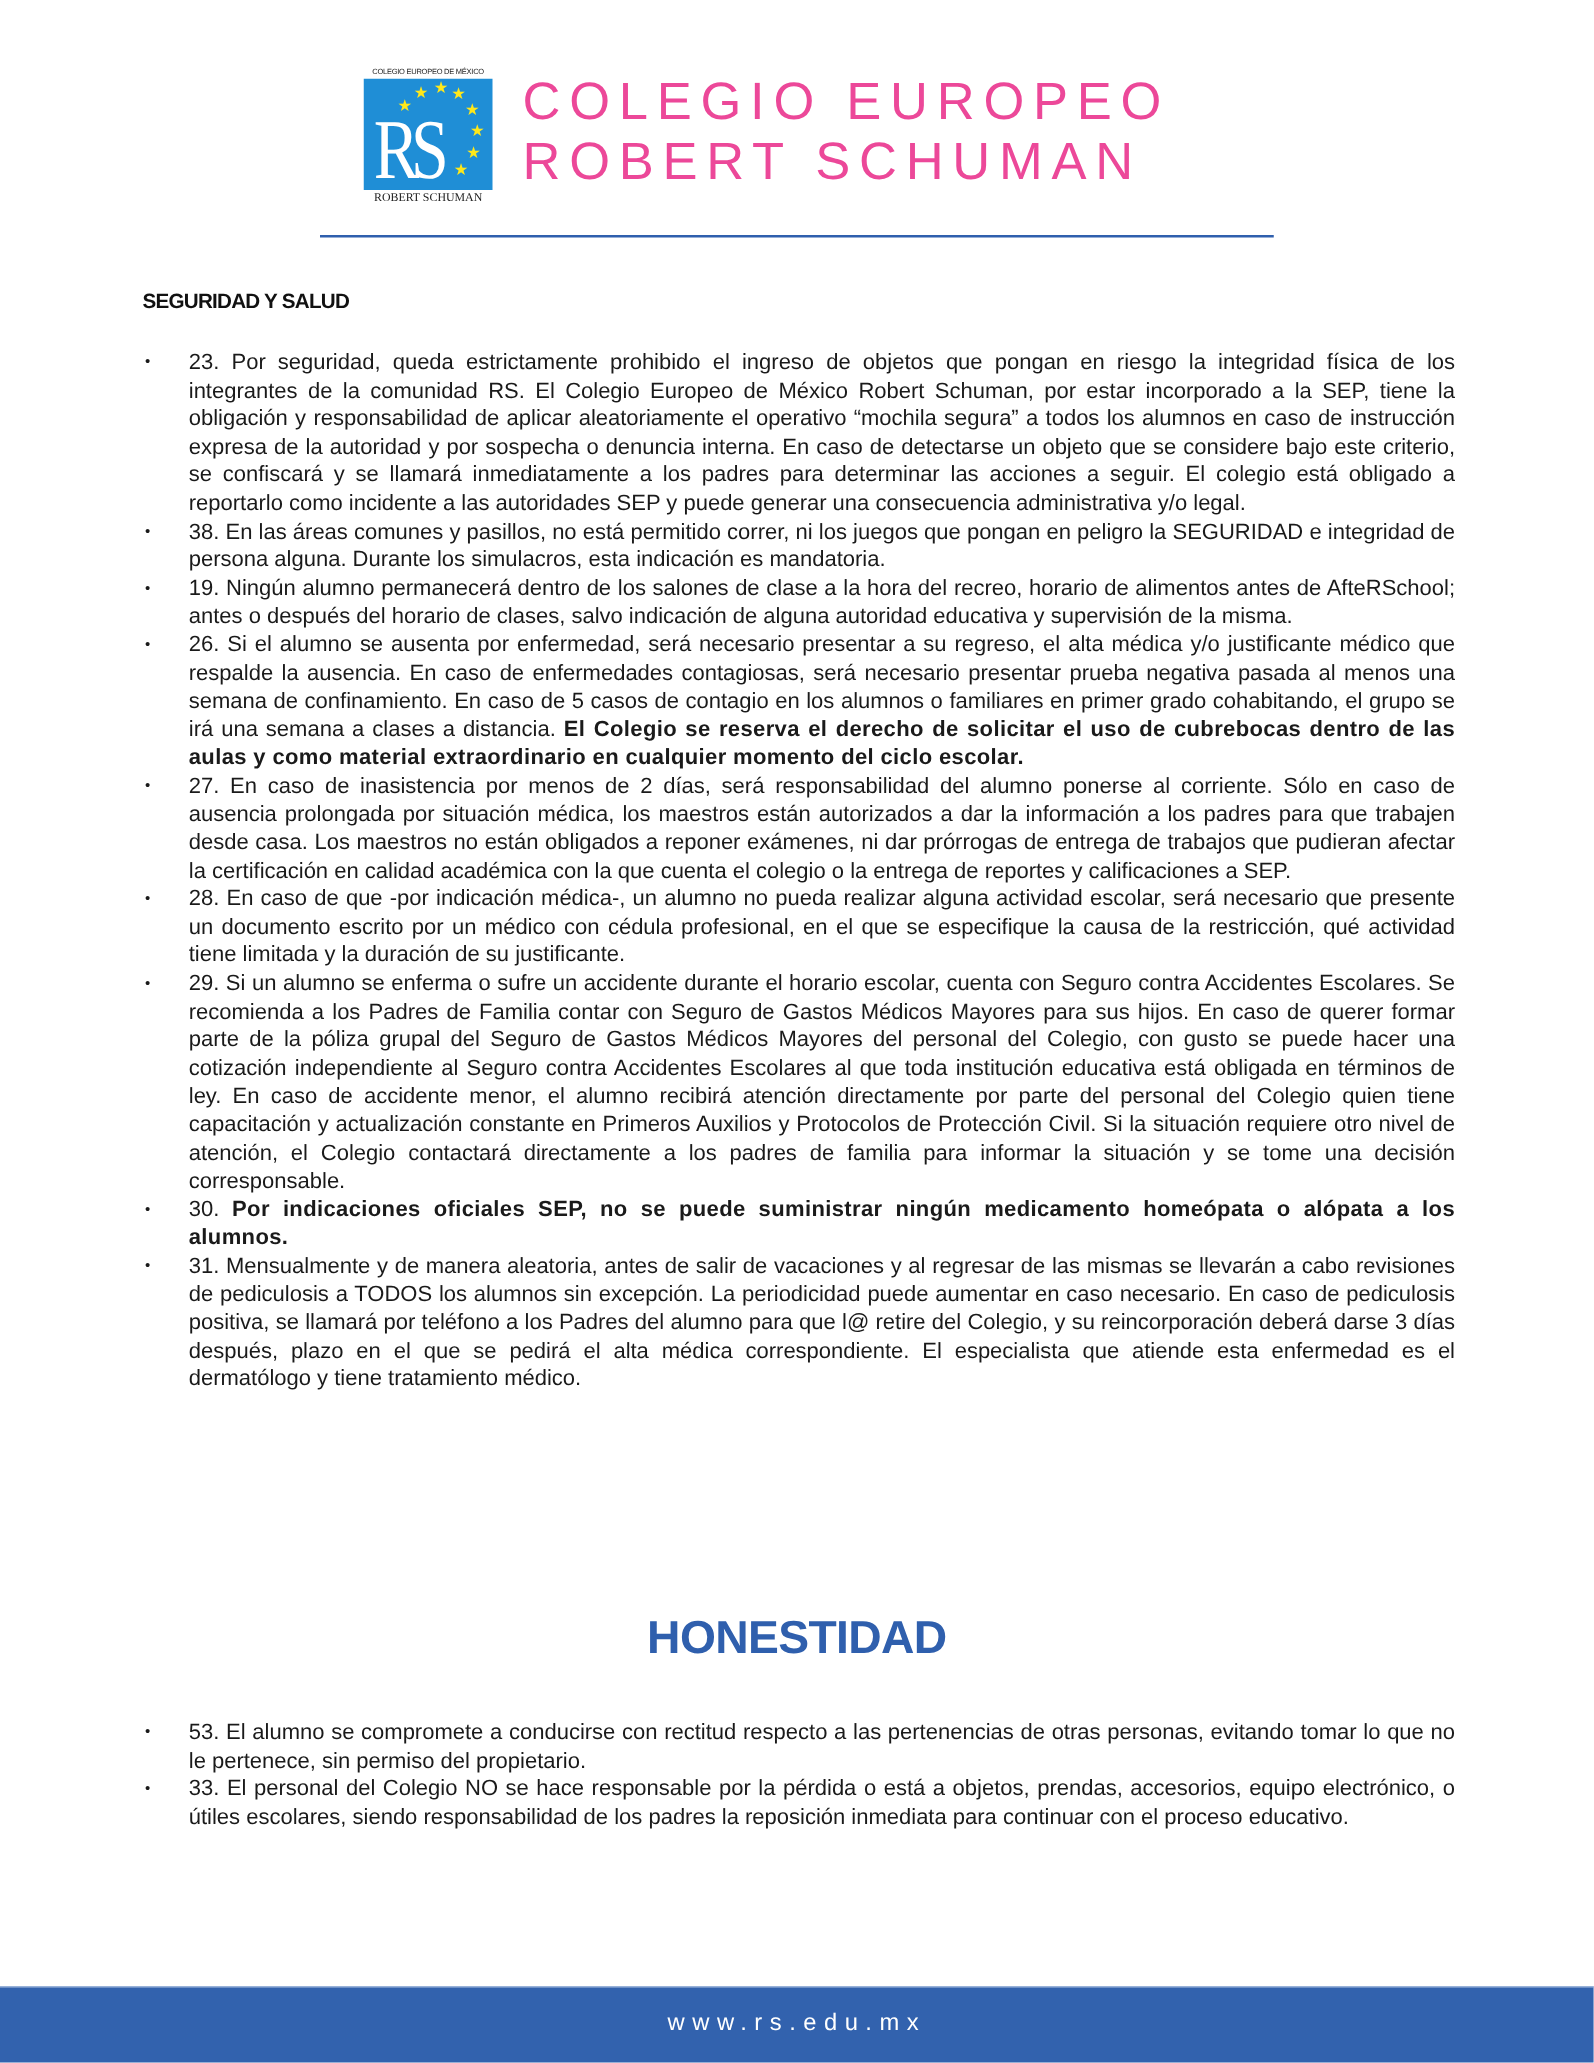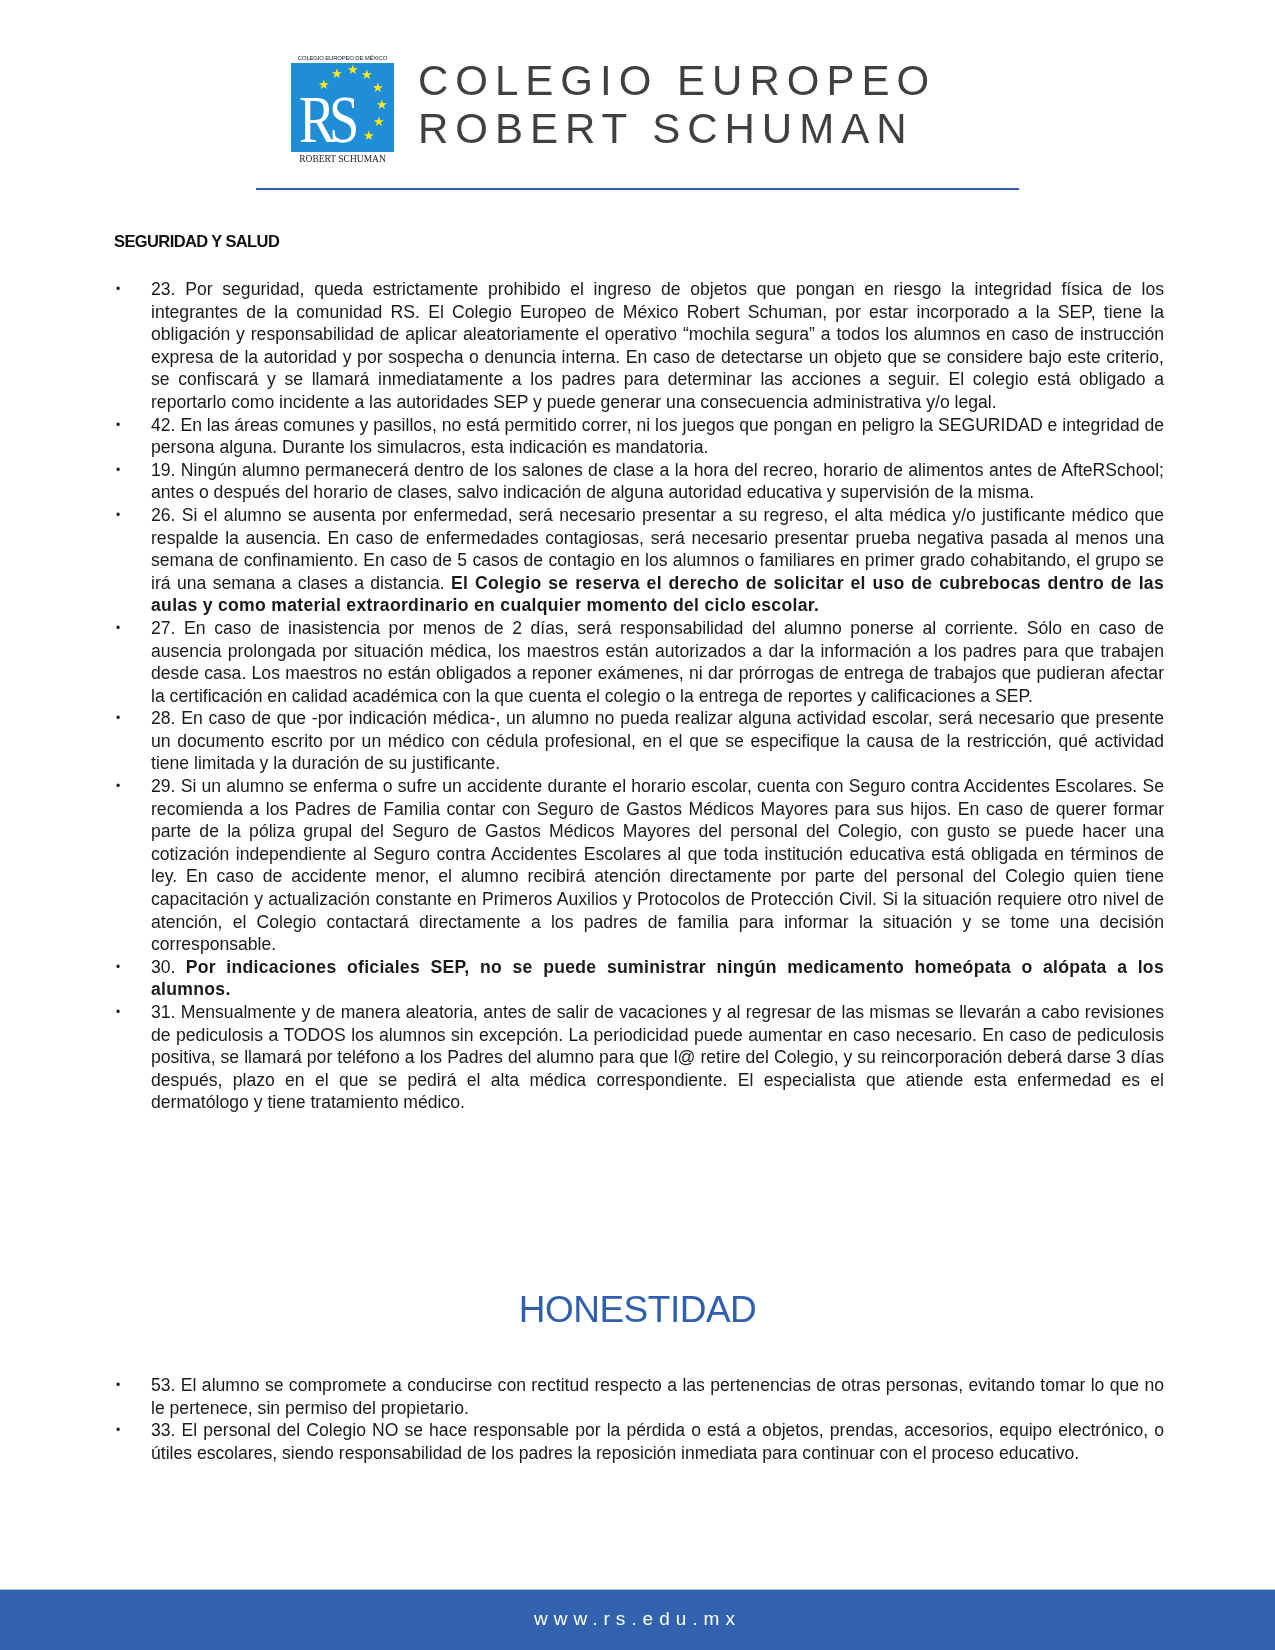--- a/index.html
+++ b/index.html
@@ -11,36 +11,36 @@
   .logo { position: absolute; left: 291px; top: 55px; width: 103px; height: 110px; }
   .logo-top { position: absolute; left: 0; top: 0; width: 103px; font-size: 6px; line-height: 7px;
               letter-spacing: -0.2px; color: #222; white-space: nowrap; text-align: center; }
   .logo-box { position: absolute; left: 0; top: 8px; width: 103px; height: 89px; background: #1f8ed6; overflow: hidden; }
   .logo-rs { position: absolute; left: 8px; top: 22px; font-family: "Liberation Serif", serif;
              font-size: 68px; line-height: 68px; color: #ffffff; letter-spacing: -8px; transform: scaleX(0.8);
              transform-origin: left top; }
   .logo-star { position: absolute; color: #ffe81a; font-size: 13px; line-height: 13px; }
   .logo-bottom { position: absolute; left: 0; top: 99px; width: 103px; font-family: "Liberation Serif", serif;
                  font-size: 9.5px; line-height: 11px; color: #222; text-align: center; white-space: nowrap; }
-  .title { position: absolute; left: 418px; top: 57px; color: #404040; font-size: 42px; line-height: 48px;
+  .title { position: absolute; left: 418px; top: 57px; color: #ec4899; font-size: 42px; line-height: 48px;
            letter-spacing: 7px; font-weight: normal; }
   .title div { white-space: nowrap; }
   .rule { position: absolute; left: 256px; top: 188px; width: 763px; height: 2px; background: #2f5fad; }
 
   
   .section-heading { position: absolute; left: 114px; top: 232px; font-size: 16.5px; font-weight: bold;
                      letter-spacing: -0.6px; color: #111; text-align: center; }
   .list { position: absolute; left: 114px; top: 278px; width: 1050px; margin: 0; padding: 0; list-style: none; }
   .list li { position: relative; padding-left: 37px; font-size: 17.6px; line-height: 22.6px;
              text-align: justify; color: #1a1a1a; }
   .list li .bullet { position: absolute; left: 2px; top: 0; font-size: 12px; }
   .list li b { font-weight: bold; letter-spacing: 0.3px; }
 
   .honestidad { position: absolute; left: 0; top: 1289px; width: 1275px; text-align: center;
-                color: #2f5fad; font-size: 37px; font-weight: normal; letter-spacing: -0.5px; }
+                color: #2f5fad; font-size: 37px; font-weight: bold; letter-spacing: -0.5px; }
   .list2 { top: 1374px; }
 
   
   .footer { position: absolute; left: 0; top: 1589px; width: 1275px; height: 61px; background: #3262ae;
             border-top: 1px solid #a9bfdf; }
   .footer-url { position: absolute; left: 0; top: 18px; width: 1275px; text-align: center; color: #ffffff;
                 font-size: 19px; letter-spacing: 6px; }
 </style>
 </head>
 <body>
@@ -64,21 +64,21 @@
   <div class="title">
     <div>COLEGIO  EUROPEO</div>
     <div>ROBERT SCHUMAN</div>
   </div>
   <div class="rule"></div>
 </div>
 
 <div class="section-heading">SEGURIDAD Y SALUD</div>
 <ul class="list" id="list-0">
     <li><span class="bullet">•</span><span>23.</span> <span>Por seguridad, queda estrictamente prohibido el ingreso de objetos que pongan en riesgo la integridad física de los integrantes de la comunidad RS. El Colegio Europeo de México Robert Schuman, por estar incorporado a la SEP, tiene la obligación y responsabilidad de aplicar aleatoriamente el operativo “mochila segura” a todos los alumnos en caso de instrucción expresa de la autoridad y por sospecha o denuncia interna. En caso de detectarse un objeto que se considere bajo este criterio, se confiscará y se llamará inmediatamente a los padres para determinar las acciones a seguir. El colegio está obligado a reportarlo como incidente a las autoridades SEP y puede generar una consecuencia administrativa y/o legal.</span></li>
-    <li><span class="bullet">•</span><span>42.</span> <span>En las áreas comunes y pasillos, no está permitido correr, ni los juegos que pongan en peligro la SEGURIDAD e integridad de persona alguna. Durante los simulacros, esta indicación es mandatoria.</span></li>
+    <li><span class="bullet">•</span><span>38.</span> <span>En las áreas comunes y pasillos, no está permitido correr, ni los juegos que pongan en peligro la SEGURIDAD e integridad de persona alguna. Durante los simulacros, esta indicación es mandatoria.</span></li>
     <li><span class="bullet">•</span><span>19.</span> <span>Ningún alumno permanecerá dentro de los salones de clase a la hora del recreo, horario de alimentos antes de AfteRSchool; antes o después del horario de clases, salvo indicación de alguna autoridad educativa y supervisión de la misma.</span></li>
     <li><span class="bullet">•</span><span>26.</span> <span>Si el alumno se ausenta por enfermedad, será necesario presentar a su regreso, el alta médica y/o justificante médico que respalde la ausencia. En caso de enfermedades contagiosas, será necesario presentar prueba negativa pasada al menos una semana de confinamiento. En caso de 5 casos de contagio en los alumnos  o familiares en primer grado cohabitando, el grupo se irá una semana a clases a distancia.</span> <b>El Colegio se reserva el derecho de solicitar el uso de cubrebocas dentro de las aulas y como material extraordinario en cualquier momento del ciclo escolar.</b></li>
     <li><span class="bullet">•</span><span>27.</span> <span>En caso de inasistencia por menos de 2 días, será responsabilidad del alumno ponerse al corriente. Sólo en caso de ausencia prolongada por situación médica, los maestros están autorizados a dar la información a los padres para que trabajen desde casa. Los maestros no están obligados a reponer exámenes, ni dar prórrogas de entrega de trabajos que pudieran afectar la certificación en calidad académica con la que cuenta el colegio o la entrega de reportes y calificaciones a SEP.</span></li>
     <li><span class="bullet">•</span><span>28.</span> <span>En caso de que -por indicación médica-, un alumno no pueda realizar alguna actividad escolar, será necesario que presente un documento escrito por un médico con cédula profesional, en el que se especifique la causa de la restricción, qué actividad tiene limitada y la duración de su justificante.</span></li>
     <li><span class="bullet">•</span><span>29.</span> <span>Si un alumno se enferma o sufre un accidente durante el horario escolar, cuenta con Seguro contra Accidentes Escolares. Se recomienda a los Padres de Familia contar con Seguro de Gastos Médicos Mayores para sus hijos. En caso de querer formar parte de la póliza grupal del Seguro de Gastos Médicos Mayores del personal del Colegio, con gusto se puede hacer una cotización independiente al Seguro contra Accidentes Escolares al que toda institución educativa está obligada en términos de ley. En caso de accidente menor, el alumno recibirá atención directamente por parte del personal del Colegio quien tiene capacitación y actualización constante en Primeros Auxilios y Protocolos de Protección Civil. Si la situación requiere otro nivel de atención, el Colegio contactará directamente a los padres de familia para informar la situación y se tome una decisión corresponsable.</span></li>
     <li><span class="bullet">•</span><span>30.</span> <b>Por indicaciones oficiales SEP, no se puede suministrar ningún medicamento homeópata o alópata a los alumnos.</b></li>
     <li><span class="bullet">•</span><span>31.</span> <span>Mensualmente y de manera aleatoria, antes de salir de vacaciones y al regresar de las mismas se llevarán a cabo revisiones de pediculosis a TODOS los alumnos sin excepción. La periodicidad puede aumentar en caso necesario. En caso de pediculosis positiva, se llamará por teléfono a los Padres del alumno para que l@ retire del Colegio, y   su reincorporación deberá darse 3 días después, plazo en el que se pedirá el alta médica correspondiente. El especialista que atiende esta enfermedad es el dermatólogo y tiene tratamiento médico.</span></li>
   </ul>
 
 <div class="honestidad">HONESTIDAD</div>

